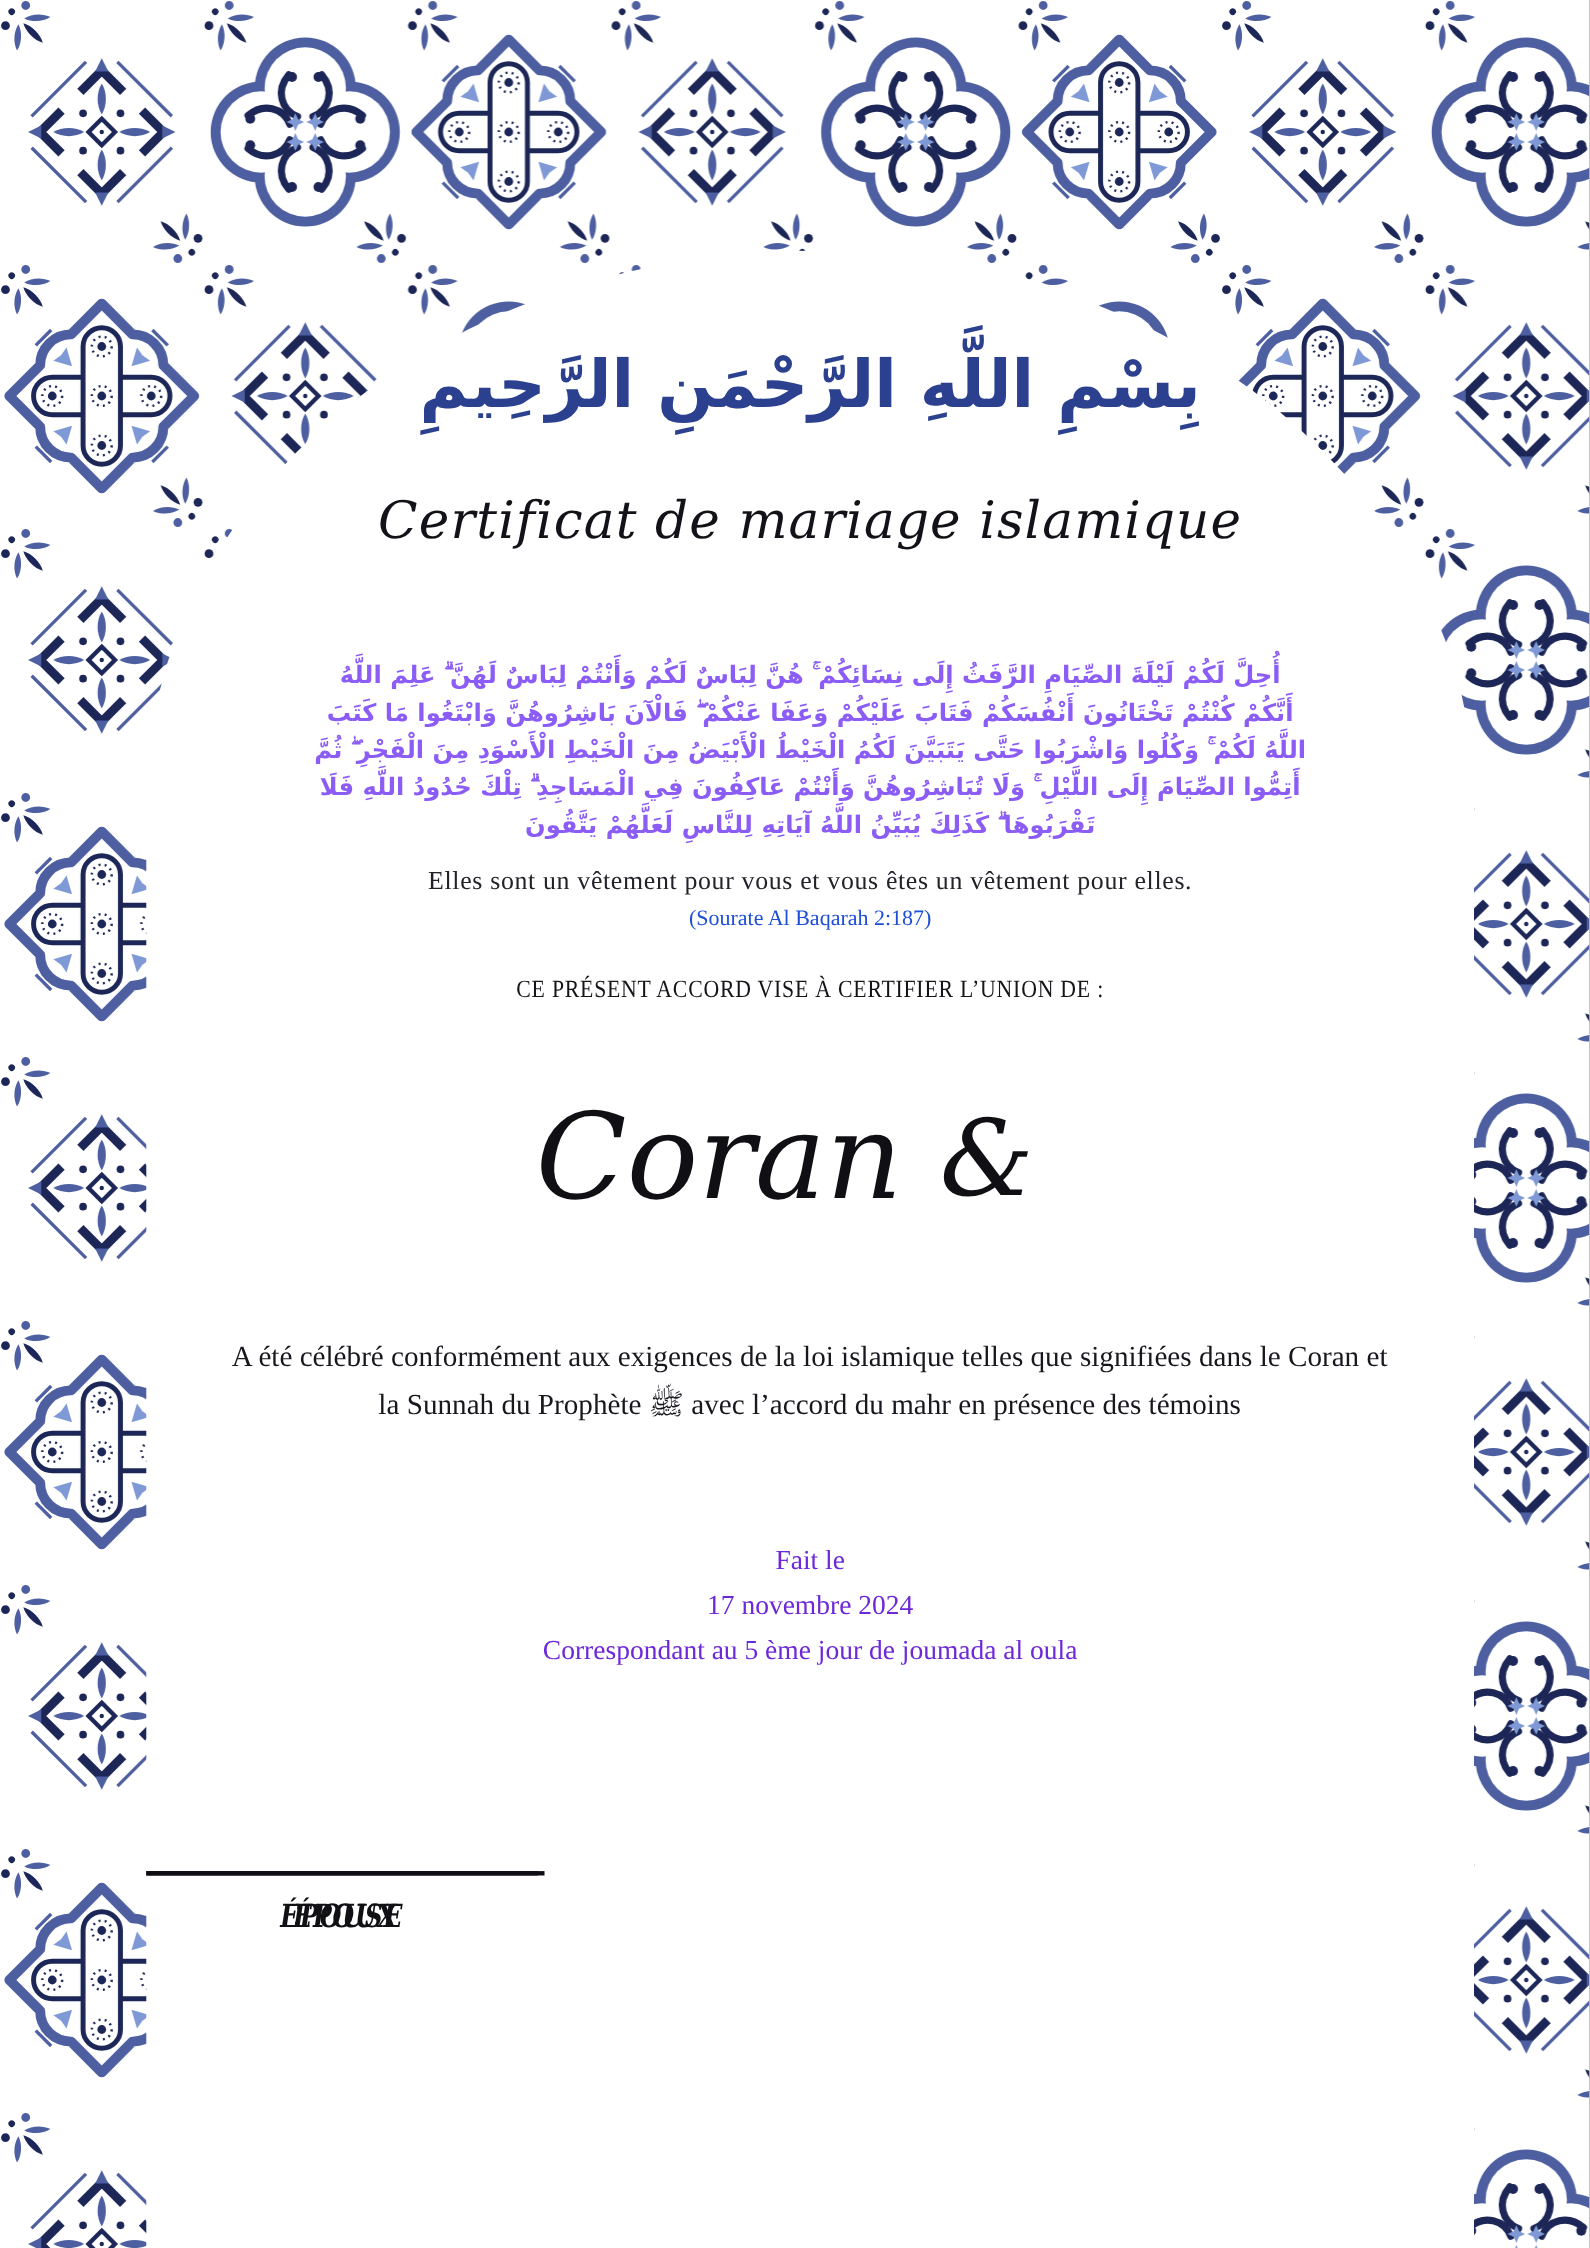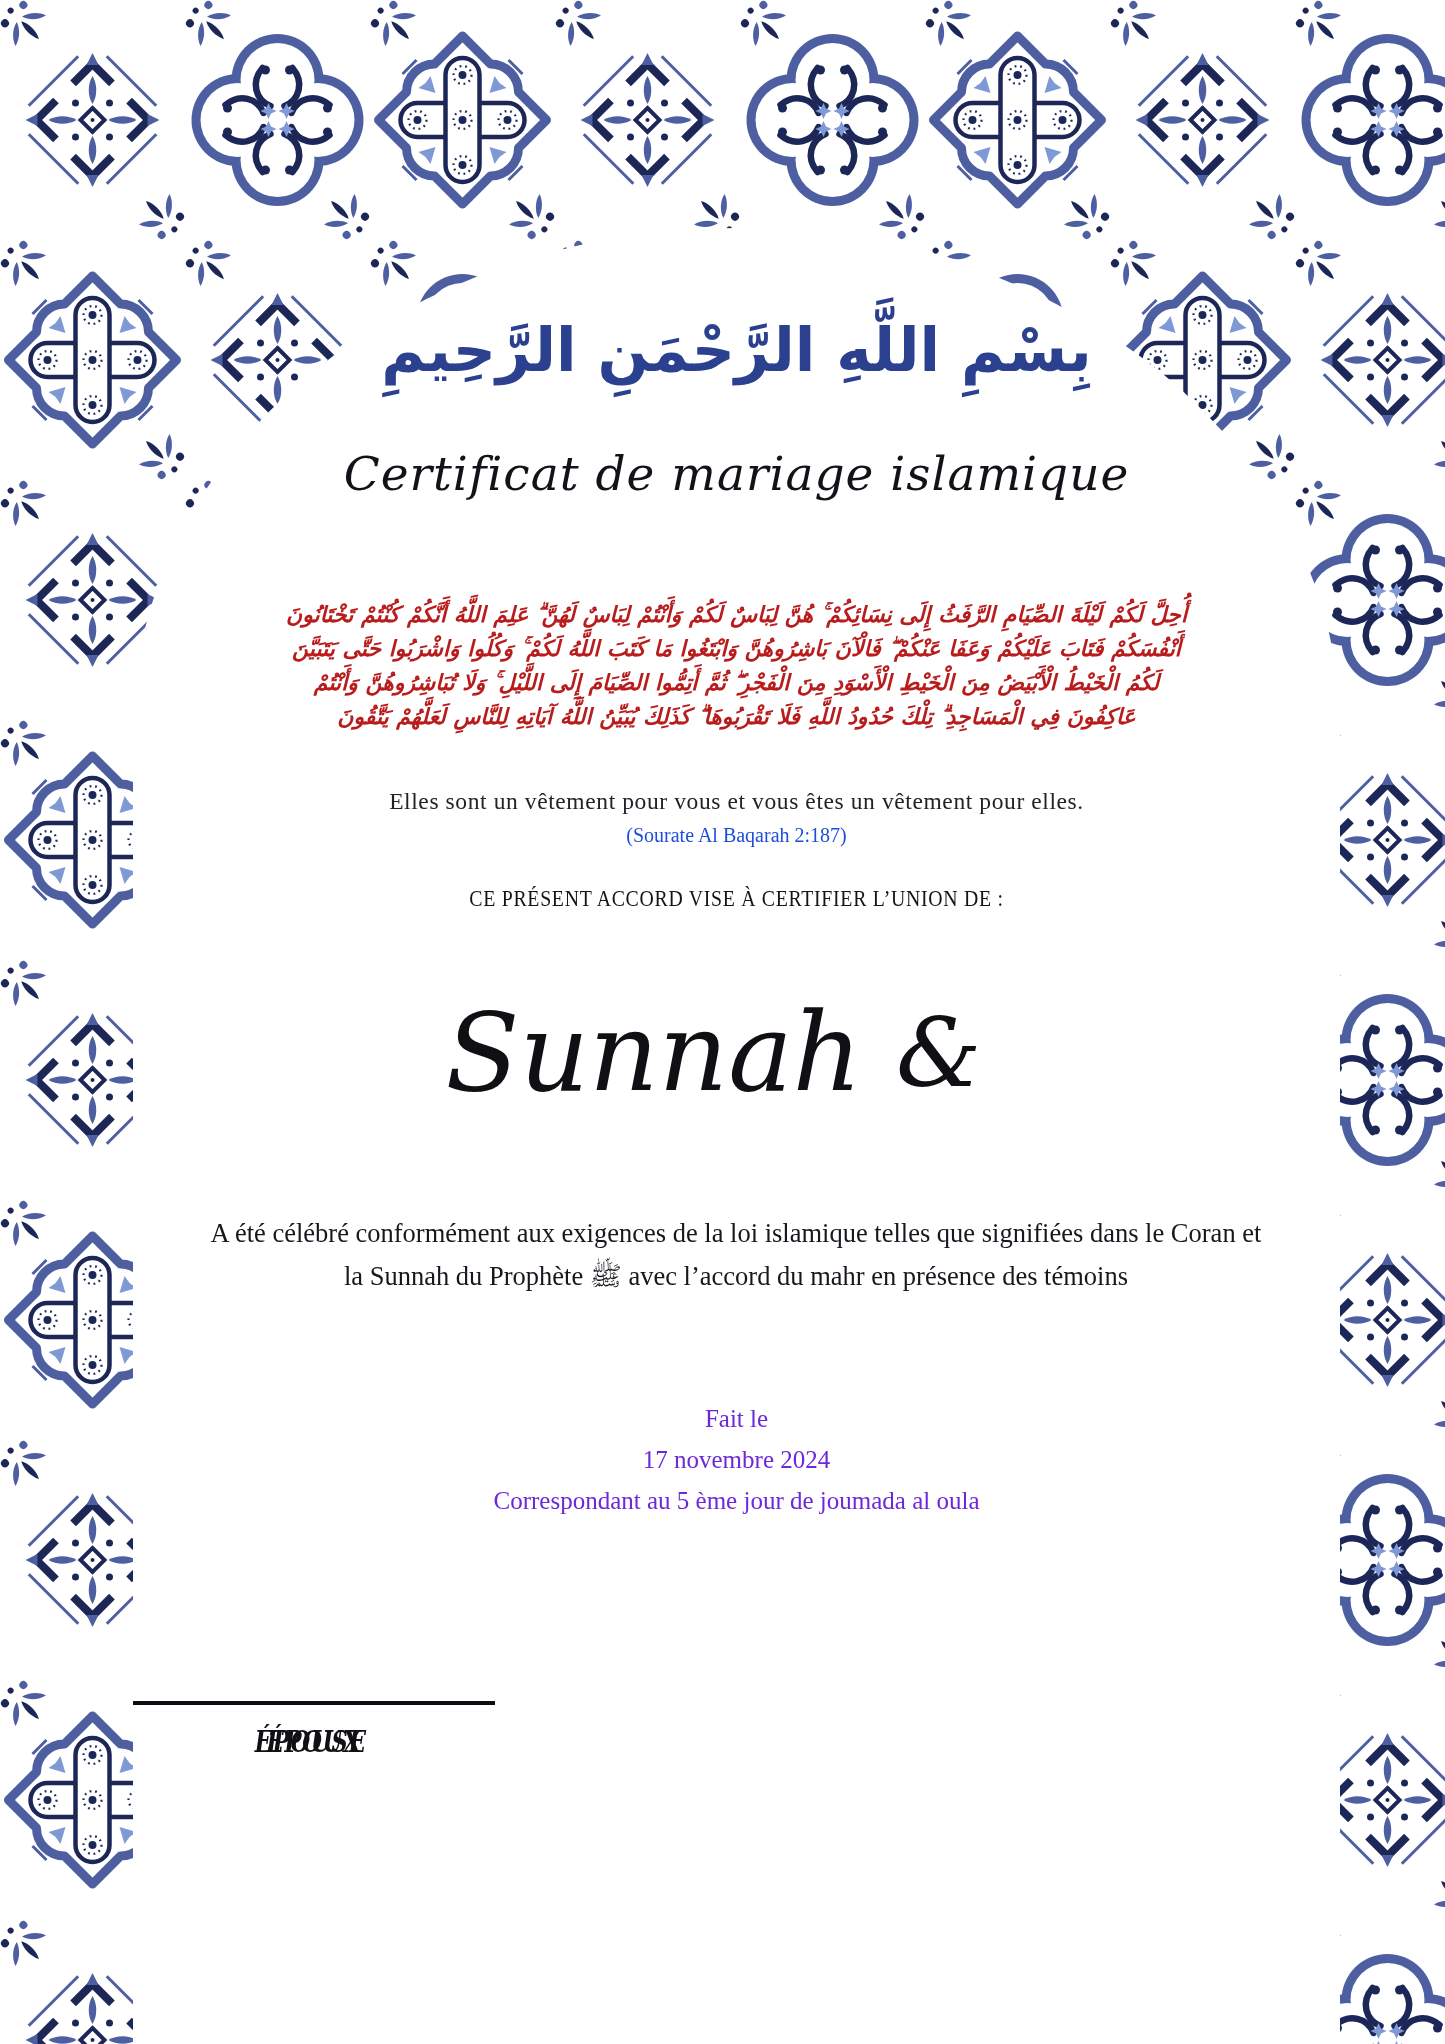--- a/index.html
+++ b/index.html
@@ -36,22 +36,21 @@
     letter-spacing:1px;
   }
   .verse-ar{
     top:598px;
     width:905px;left:151px !important;right:auto !important;
     margin:0 auto;
     direction:rtl;
     font-family:"DejaVu Sans", sans-serif;
     font-weight:700;
     font-size:22px;line-height:34px;
-    color:#b91c1c;
-    font-style:italic;
+    color:#8b5cf6;
   }
   .translation{
     top:788px;
     font-size:23.5px;color:#222229;letter-spacing:.6px;
   }
   .reference{
     top:824px;
     font-size:20px;color:#1d4ed8;
   }
   .union{
@@ -232,21 +231,21 @@
 
     <div class="verse-ar" dir="rtl">أُحِلَّ لَكُمْ لَيْلَةَ الصِّيَامِ الرَّفَثُ إِلَى نِسَائِكُمْ ۚ هُنَّ لِبَاسٌ لَكُمْ وَأَنْتُمْ لِبَاسٌ لَهُنَّ ۗ عَلِمَ اللَّهُ أَنَّكُمْ كُنْتُمْ تَخْتَانُونَ أَنْفُسَكُمْ فَتَابَ عَلَيْكُمْ وَعَفَا عَنْكُمْ ۖ فَالْآنَ بَاشِرُوهُنَّ وَابْتَغُوا مَا كَتَبَ اللَّهُ لَكُمْ ۚ وَكُلُوا وَاشْرَبُوا حَتَّى يَتَبَيَّنَ لَكُمُ الْخَيْطُ الْأَبْيَضُ مِنَ الْخَيْطِ الْأَسْوَدِ مِنَ الْفَجْرِ ۖ ثُمَّ أَتِمُّوا الصِّيَامَ إِلَى اللَّيْلِ ۚ وَلَا تُبَاشِرُوهُنَّ وَأَنْتُمْ عَاكِفُونَ فِي الْمَسَاجِدِ ۗ تِلْكَ حُدُودُ اللَّهِ فَلَا تَقْرَبُوهَا ۗ كَذَلِكَ يُبَيِّنُ اللَّهُ آيَاتِهِ لِلنَّاسِ لَعَلَّهُمْ يَتَّقُونَ</div>
 
     <div class="translation">Elles sont un vêtement pour vous et vous êtes un vêtement pour elles.</div>
 
     <div class="reference">(Sourate Al Baqarah 2:187)</div>
 
     <div class="union">CE PRÉSENT ACCORD VISE À CERTIFIER L’UNION DE :</div>
 
     <div class="names">
-      <span class="nm">Sunnah</span>
+      <span class="nm">Coran</span>
       <span class="amp">&amp;</span>
     </div>
 
     <div class="celebration">A été célébré conformément aux exigences de la loi islamique telles que signifiées dans le Coran et la Sunnah du Prophète ﷺ avec l’accord du mahr en présence des témoins</div>
 
     <div class="datelines">
       <div>Fait le</div>
       <div>17 novembre 2024</div>
       <div>Correspondant au 5 ème jour de joumada al oula</div>
     </div>

